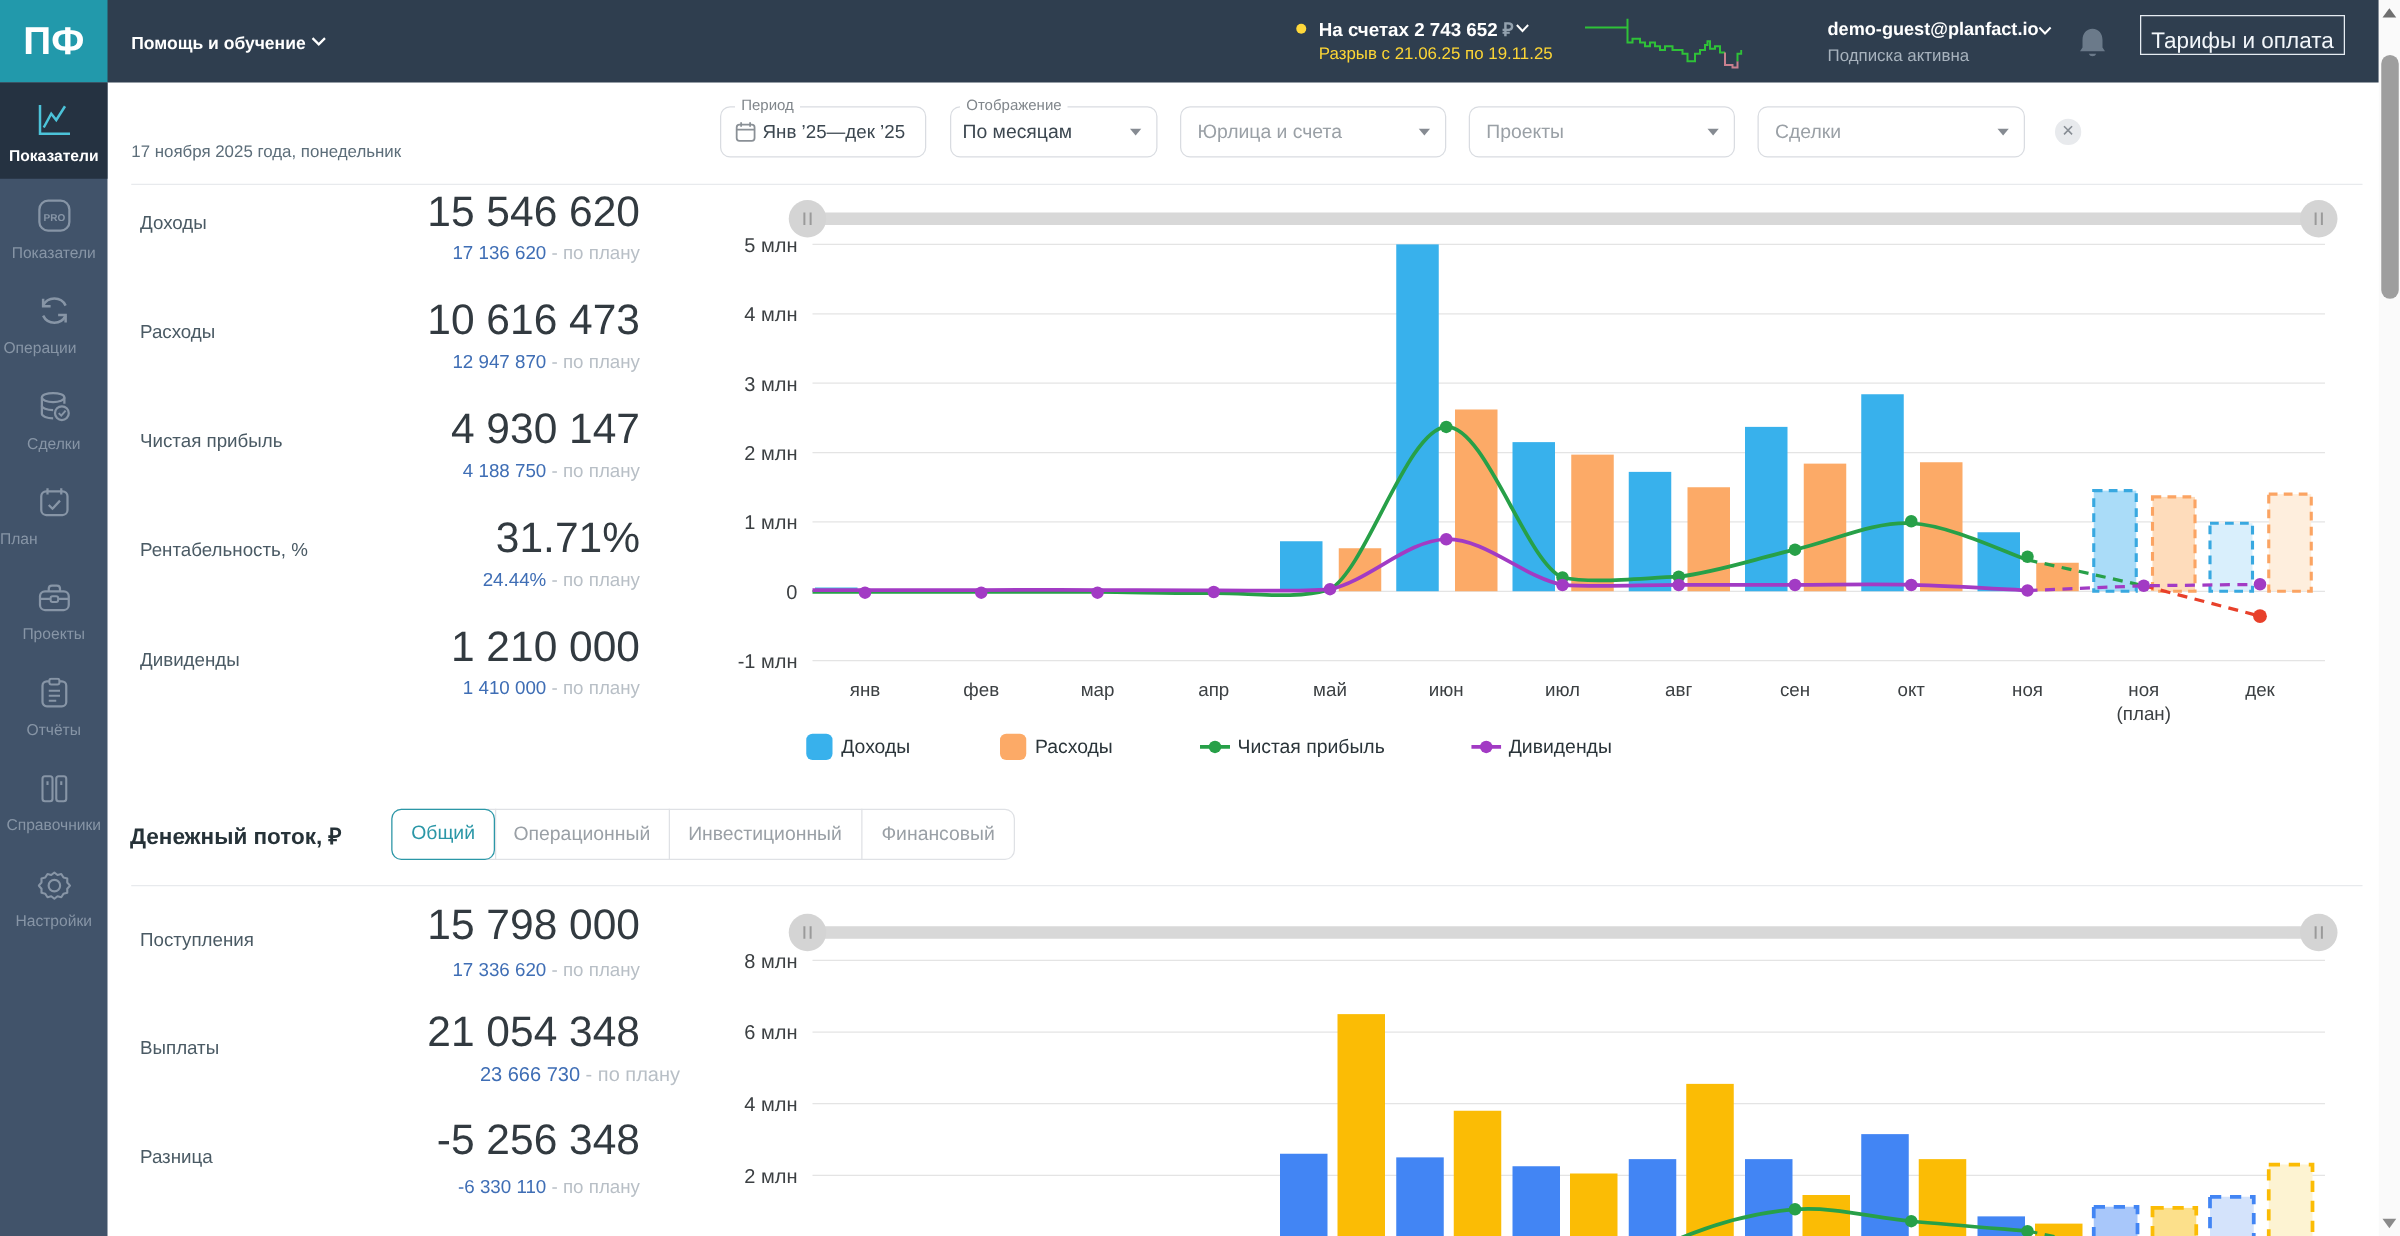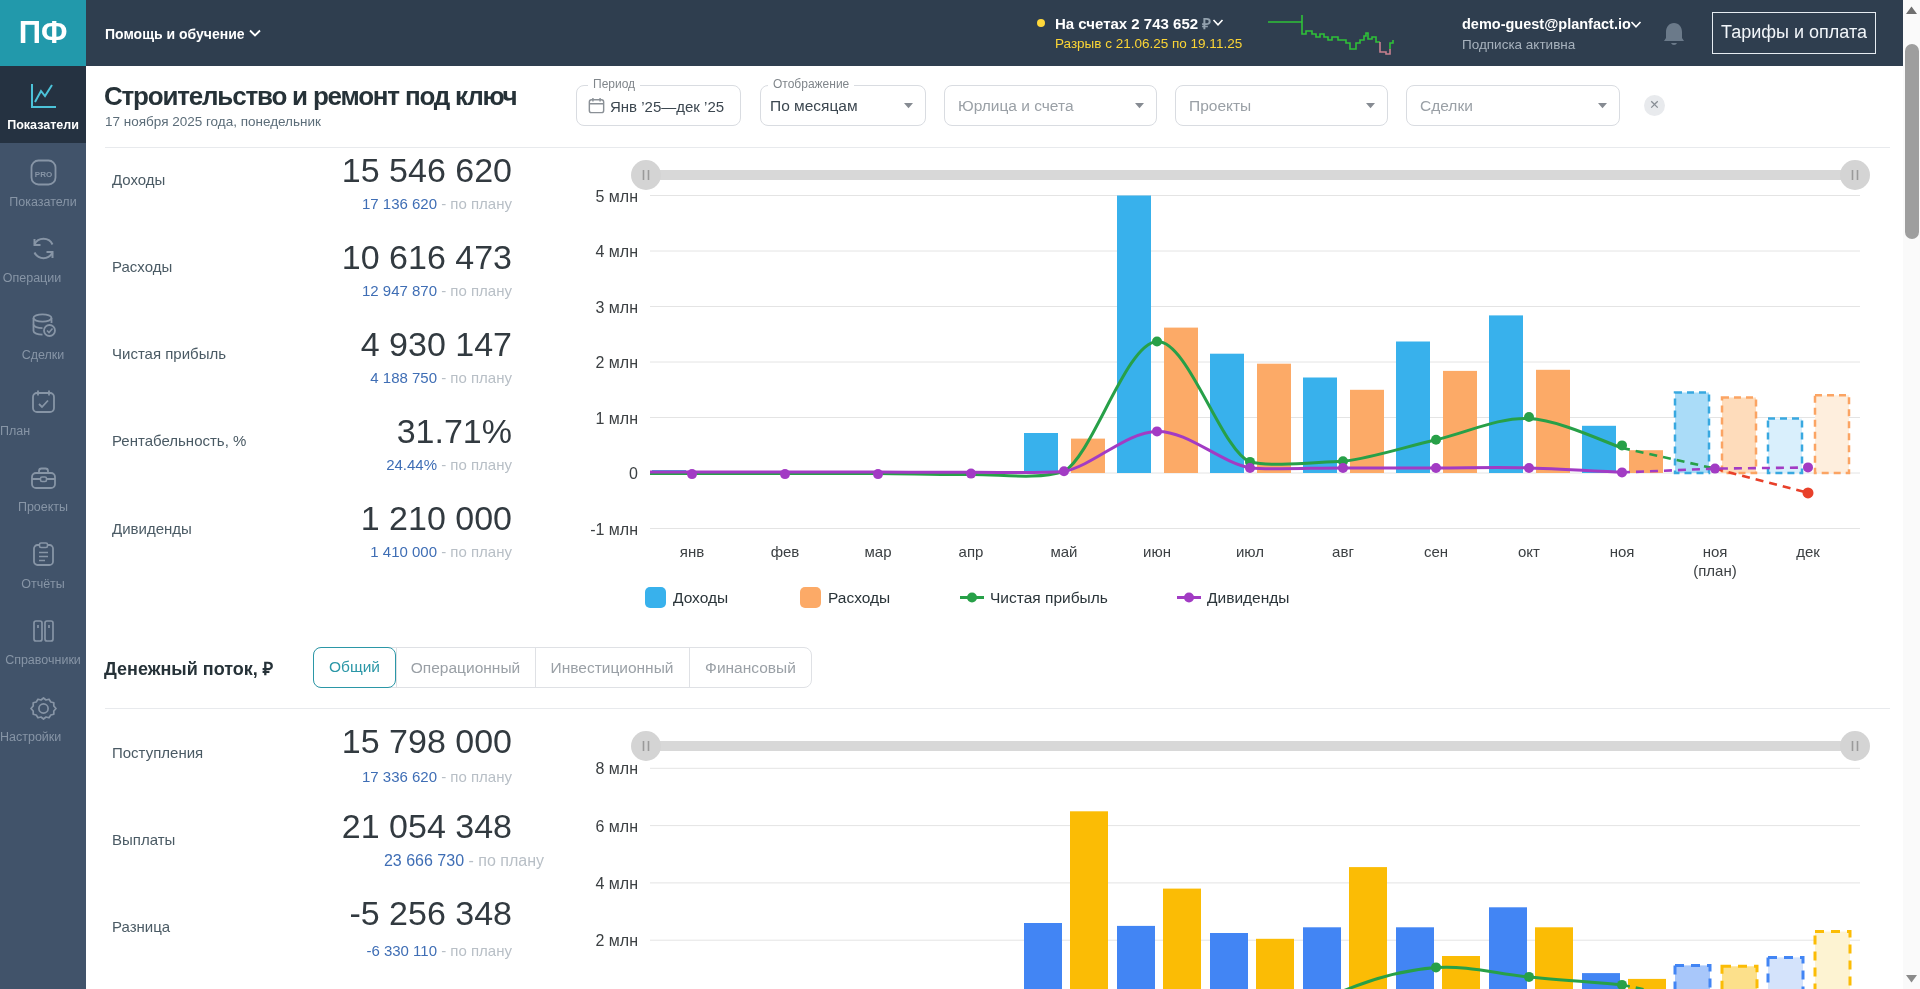--- a/index.html
+++ b/index.html
@@ -31,21 +31,21 @@
     </svg>
 <div class="abs cv" style="left:1462px;top:24px;color:#fff;font-size:14.5px;font-weight:bold;">demo-guest@planfact.io</div>
 <svg class="abs" style="left:1630px;top:20px;" width="12" height="9" viewBox="0 0 12 9">
       <path d="M1.5 2 L6 6.8 L10.5 2" stroke="#fff" stroke-width="1.6" fill="none"></path>
     </svg>
 <div class="abs cv" style="left:1462px;top:44px;color:#a7b2bd;font-size:13.5px;">Подписка активна</div>
 <svg class="abs" style="left:1662px;top:22px;" width="24" height="26" viewBox="0 0 24 26">
       <path d="M12 1 C7 1 4 5 4 10 L4 16 L2 19 L22 19 L20 16 L20 10 C20 5 17 1 12 1 Z" fill="#6b7a8a"></path>
       <path d="M9 21 A3.2 3.2 0 0 0 15 21 Z" fill="#6b7a8a"></path>
     </svg>
-<div class="abs" style="left:1712px;top:12px;width:164px;height:42px;border:1.5px solid #e6ecf2;border-radius:0;color:#f2f6fa;font-size:18px;text-align:center;line-height:39px;">Тарифы и оплата</div>
+<div class="abs" style="left:1712px;top:12px;width:164px;height:32px;border:1.5px solid #e6ecf2;border-radius:0;color:#f2f6fa;font-size:18px;text-align:center;line-height:39px;">Тарифы и оплата</div>
 
 <div class="abs" style="left:0;top:66px;width:86px;height:923px;background:#41536a;" id="sidebar"></div>
 <div class="abs" style="left:0;top:66px;width:86px;height:77px;background:#253241;"></div>
 
 <svg class="abs" style="left:30px;top:82px;" width="27" height="27" viewBox="0 0 27 27">
       <path d="M2 2 V25 H26" stroke="#4cc3d9" stroke-width="2" fill="none"></path>
       <path d="M5 20 L11 9 L15 14 L22 3" stroke="#4cc3d9" stroke-width="2" fill="none"></path>
     </svg>
 <div class="abs" style="left:0;top:118px;width:86px;text-align:center;color:#fff;font-size:12.5px;font-weight:bold;">Показатели</div>
 
@@ -99,23 +99,22 @@
       <rect x="3" y="3" width="8" height="20" rx="2" stroke="#8795a6" stroke-width="1.7" fill="none"></rect>
       <rect x="14" y="3" width="8" height="20" rx="2" stroke="#8795a6" stroke-width="1.7" fill="none"></rect>
       <path d="M7 7 V10 M18 7 V10" stroke="#8795a6" stroke-width="1.7"></path>
     </svg>
 <div class="abs" style="left:0;top:653px;width:86px;text-align:center;color:#8795a6;font-size:12.5px;">Справочники</div>
 
 <svg class="abs" style="left:30px;top:695px;" width="27" height="27" viewBox="0 0 27 27">
       <path d="M13.5 3 L16 5 L19 4.2 L20.8 7 L23.8 7.8 L23.8 11 L26 13.5 L23.8 16 L23.8 19.2 L20.8 20 L19 22.8 L16 22 L13.5 24 L11 22 L8 22.8 L6.2 20 L3.2 19.2 L3.2 16 L1 13.5 L3.2 11 L3.2 7.8 L6.2 7 L8 4.2 L11 5 Z" stroke="#8795a6" stroke-width="1.7" fill="none" stroke-linejoin="round"></path>
       <circle cx="13.5" cy="13.5" r="4.6" stroke="#8795a6" stroke-width="1.7" fill="none"></circle>
     </svg>
-<div class="abs" style="left:0;top:730px;width:86px;text-align:left;color:#8795a6;font-size:12.5px;">Настройки</div>
-
-<div class="abs cv" style="left:104px;top:96px;color:#263238;font-size:26px;letter-spacing:-1.2px;font-weight:bold;">Строительство и ремонт под ключ</div>
+<div class="abs" style="left:0;top:730px;width:86px;text-align:center;color:#8795a6;font-size:12.5px;">Настройки</div>
+
 <div class="abs cv" style="left:105px;top:121px;color:#5c6d79;font-size:13.5px;">17 ноября 2025 года, понедельник</div>
 <div class="abs" style="left:105px;top:147px;width:1785px;height:1px;background:#e8eaed;"></div>
 
 <div class="abs" style="left:576px;top:85px;width:165px;height:41px;border:1px solid #d9dce1;border-radius:8px;"></div>
 <div class="abs cv" style="left:588px;top:84px;background:#fff;padding:0 5px;color:#80868b;font-size:12px;">Период</div>
 <svg class="abs" style="left:588px;top:97px;" width="17" height="17" viewBox="0 0 19 19">
       <rect x="1.5" y="3" width="16" height="14.5" rx="2.5" stroke="#8a9096" stroke-width="1.6" fill="none"></rect>
       <path d="M5.5 1 V5 M13.5 1 V5 M1.5 7.5 H17.5" stroke="#8a9096" stroke-width="1.6"></path>
     </svg>
 <div class="abs cv" style="left:610px;top:106px;color:#3c4750;font-size:15px;">Янв ’25—дек ’25</div>

